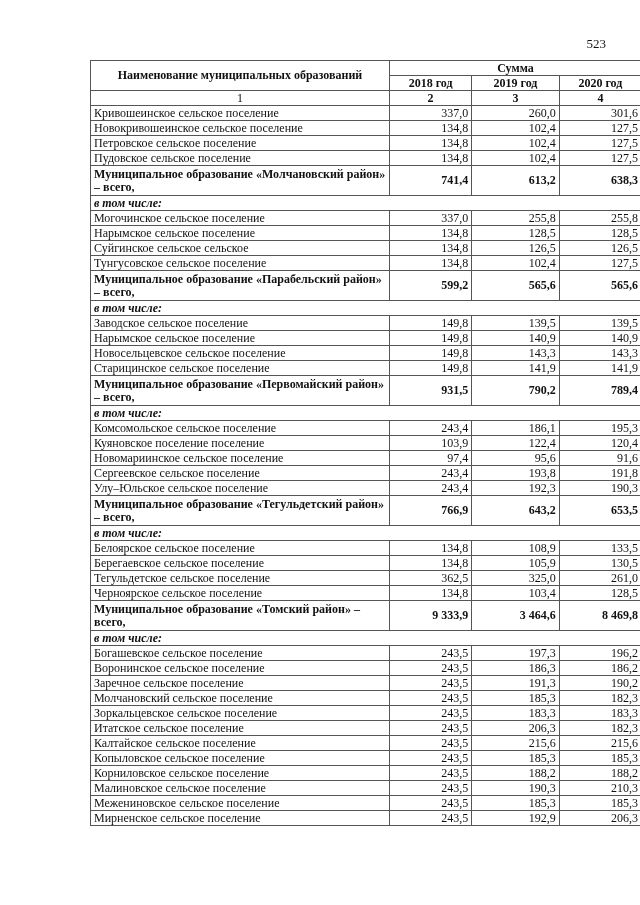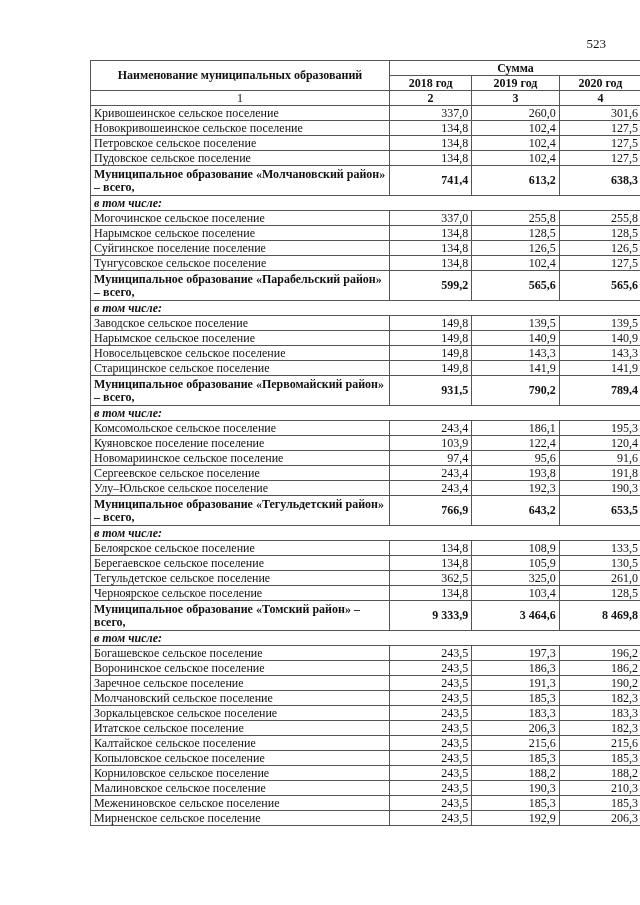--- a/index.html
+++ b/index.html
@@ -88,21 +88,21 @@
         <td class="num">255,8</td>
         <td class="num">255,8</td>
       </tr>
       <tr class="item">
         <td>Нарымское сельское поселение</td>
         <td class="num">134,8</td>
         <td class="num">128,5</td>
         <td class="num">128,5</td>
       </tr>
       <tr class="item">
-        <td>Суйгинское поселение поселение</td>
+        <td>Суйгинское сельское сельское</td>
         <td class="num">134,8</td>
         <td class="num">126,5</td>
         <td class="num">126,5</td>
       </tr>
       <tr class="item">
         <td>Тунгусовское сельское поселение</td>
         <td class="num">134,8</td>
         <td class="num">102,4</td>
         <td class="num">127,5</td>
       </tr>

